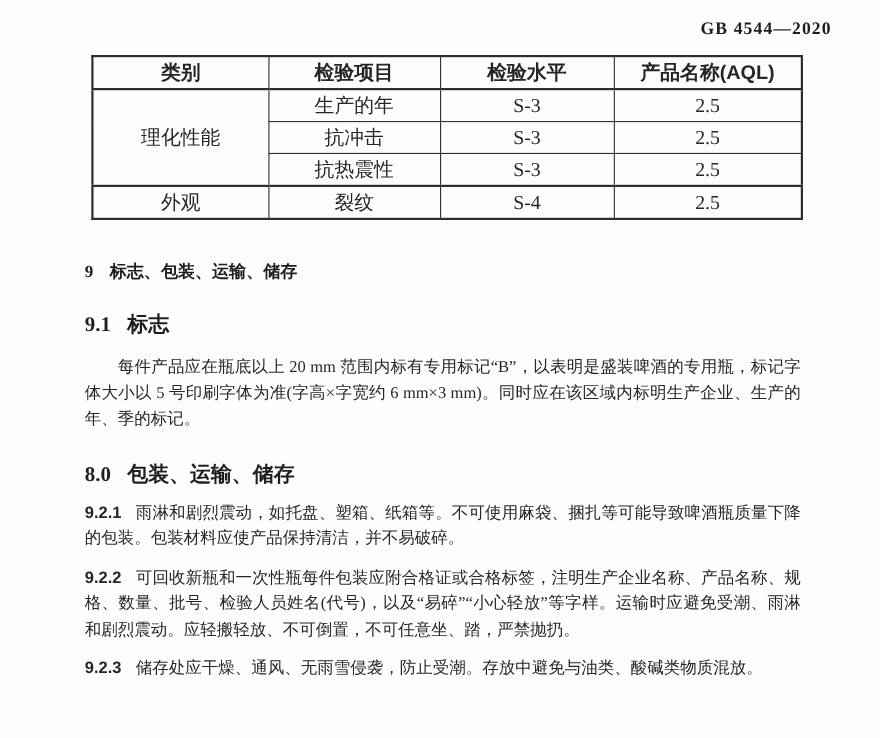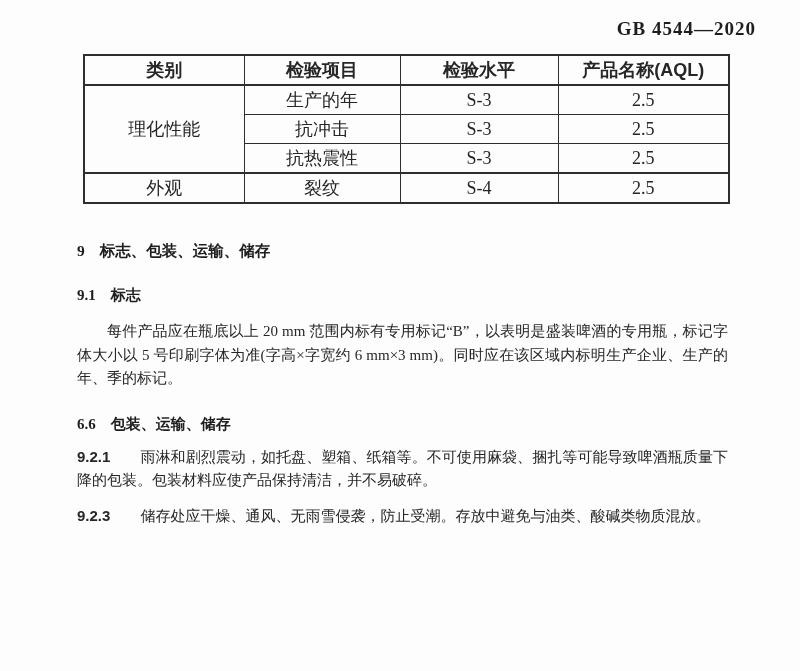--- a/index.html
+++ b/index.html
@@ -16,21 +16,21 @@
     color:var(--text);
     font-family:"Liberation Serif","DejaVu Serif",serif;
     overflow:hidden;
     box-sizing:border-box;
   }
   .doc-header{
     padding:18px 44px 0 0;
     text-align:right;
     font-family:"Liberation Serif","DejaVu Serif",serif;
     font-weight:bold;
-    font-size:19px;
+    font-size:16px;
     letter-spacing:1px;
     color:var(--heading);
   }
   .content{
     margin:0 72px 0 77px; 
   }
   .table-caption{
     margin-top:28px;
     text-align:center;
     font-family:"Liberation Sans","DejaVu Sans",sans-serif;
@@ -61,40 +61,40 @@
   }
   table.spec tr.group-start td{
     border-top:2px solid var(--table-border);
   }
   .sec-heading{
     font-family:Liberation Serif, serif;
     font-weight:bold;
     color:var(--heading);
   }
   .sec-heading.level1{margin-top:37px;font-size:15.5px;}
-  .sec-heading.level2{margin-top:24px;font-size:15px;}
+  .sec-heading.level2{margin-top:24px;font-size:19px;}
   .sec-num{margin-right:15px;}
   p.body-para{
     margin:15px 0 0 0;
     font-size:15px;
     line-height:23.5px;
     text-align:justify;
     text-indent:2em;
   }
   p.body-para.follow{margin-top:7px;}
   p.clause{
     margin:11px 0 0 0;
     font-size:15px;
     line-height:23.5px;
     text-align:justify;
   }
   .clause-num{
     font-family:"Liberation Sans","DejaVu Sans",sans-serif;
     font-weight:bold;
-    margin-right:30px;
+    margin-right:13px;
   }
 </style>
 </head>
 <body>
 
 <div class="doc-header">GB 4544—2020</div>
 
 <div class="content">
 
 
@@ -143,23 +143,26 @@
     <span class="sec-num">9</span><span>标志、包装、运输、储存</span>
   </div>
 
   <div class="sec-heading level2">
     <span class="sec-num">9.1</span><span>标志</span>
   </div>
 
   <p class="body-para">每件产品应在瓶底以上 20 mm 范围内标有专用标记“B”，以表明是盛装啤酒的专用瓶，标记字体大小以 5 号印刷字体为准(字高×字宽约 6 mm×3 mm)。同时应在该区域内标明生产企业、生产的年、季的标记。</p>
 
   <div class="sec-heading level2">
-    <span class="sec-num">6.6</span><span>包装、运输、储存</span>
+    <span class="sec-num">8.0</span><span>包装、运输、储存</span>
   </div>
 
   <p class="clause">
     <span class="clause-num">9.2.1</span><span>雨淋和剧烈震动，如托盘、塑箱、纸箱等。不可使用麻袋、捆扎等可能导致啤酒瓶质量下降的包装。包装材料应使产品保持清洁，并不易破碎。</span>
+  </p>
+  <p class="clause">
+    <span class="clause-num">9.2.2</span><span>可回收新瓶和一次性瓶每件包装应附合格证或合格标签，注明生产企业名称、产品名称、规格、数量、批号、检验人员姓名(代号)，以及“易碎”“小心轻放”等字样。运输时应避免受潮、雨淋和剧烈震动。应轻搬轻放、不可倒置，不可任意坐、踏，严禁抛扔。</span>
   </p>
   <p class="clause">
     <span class="clause-num">9.2.3</span><span>储存处应干燥、通风、无雨雪侵袭，防止受潮。存放中避免与油类、酸碱类物质混放。</span>
   </p>
 
 </div>
 
 </body></html>

